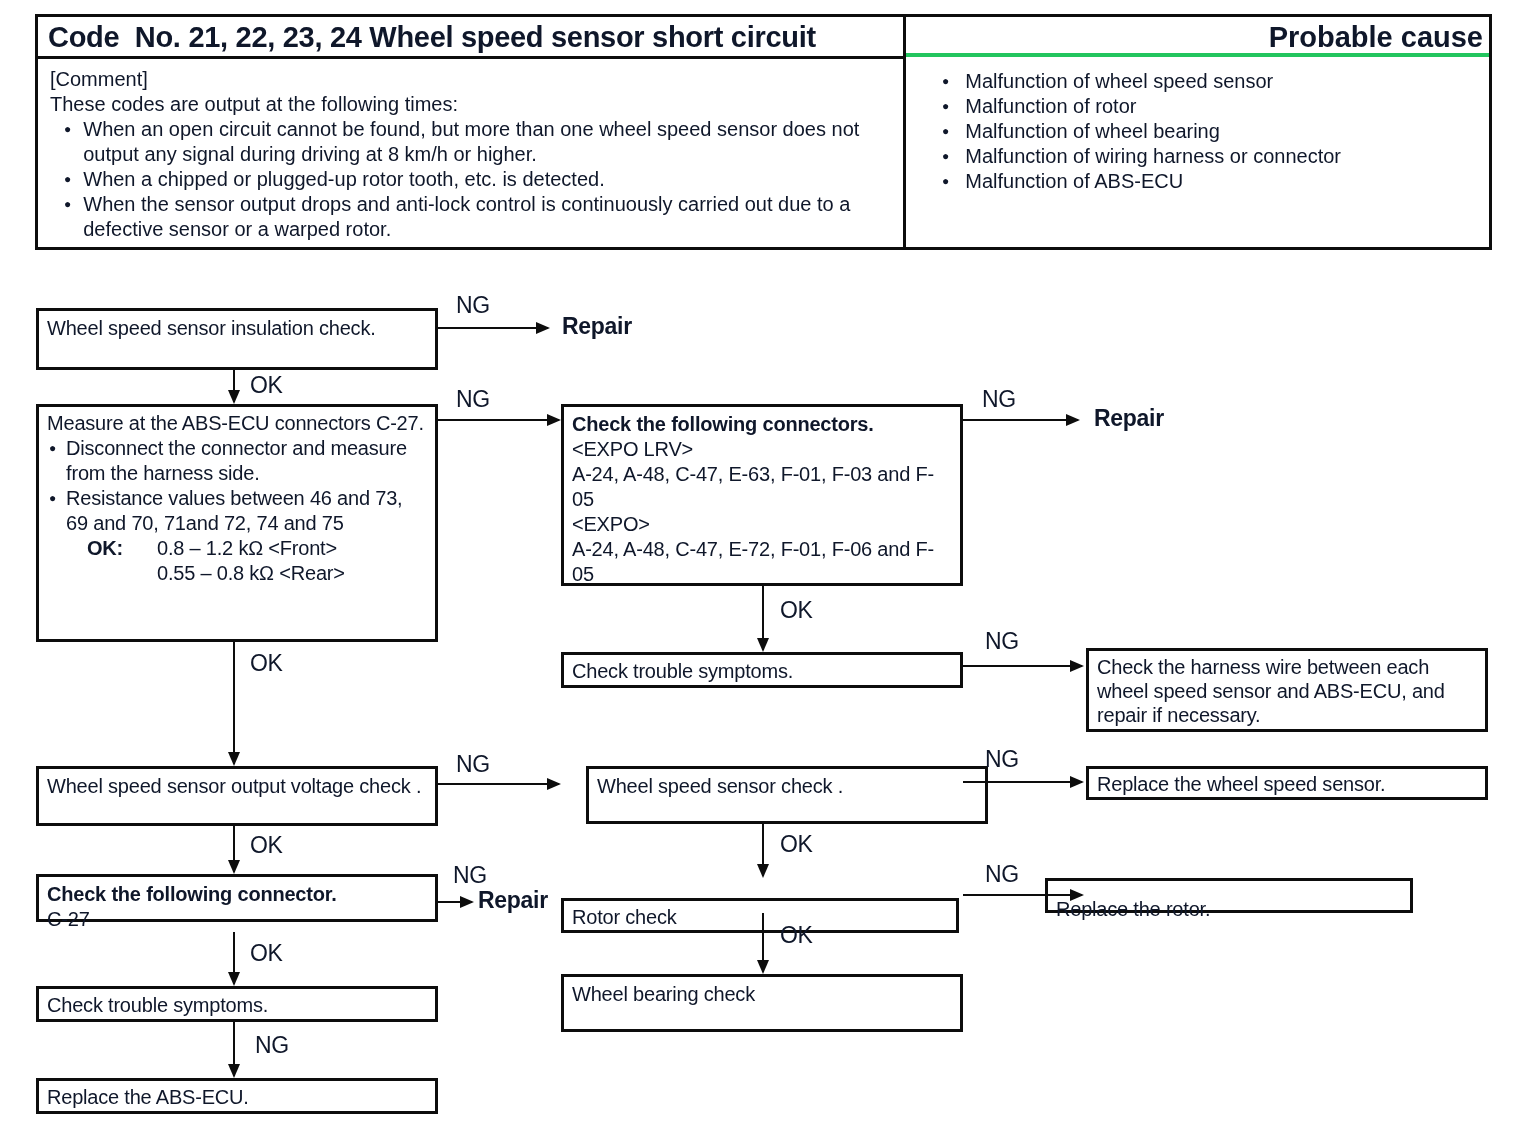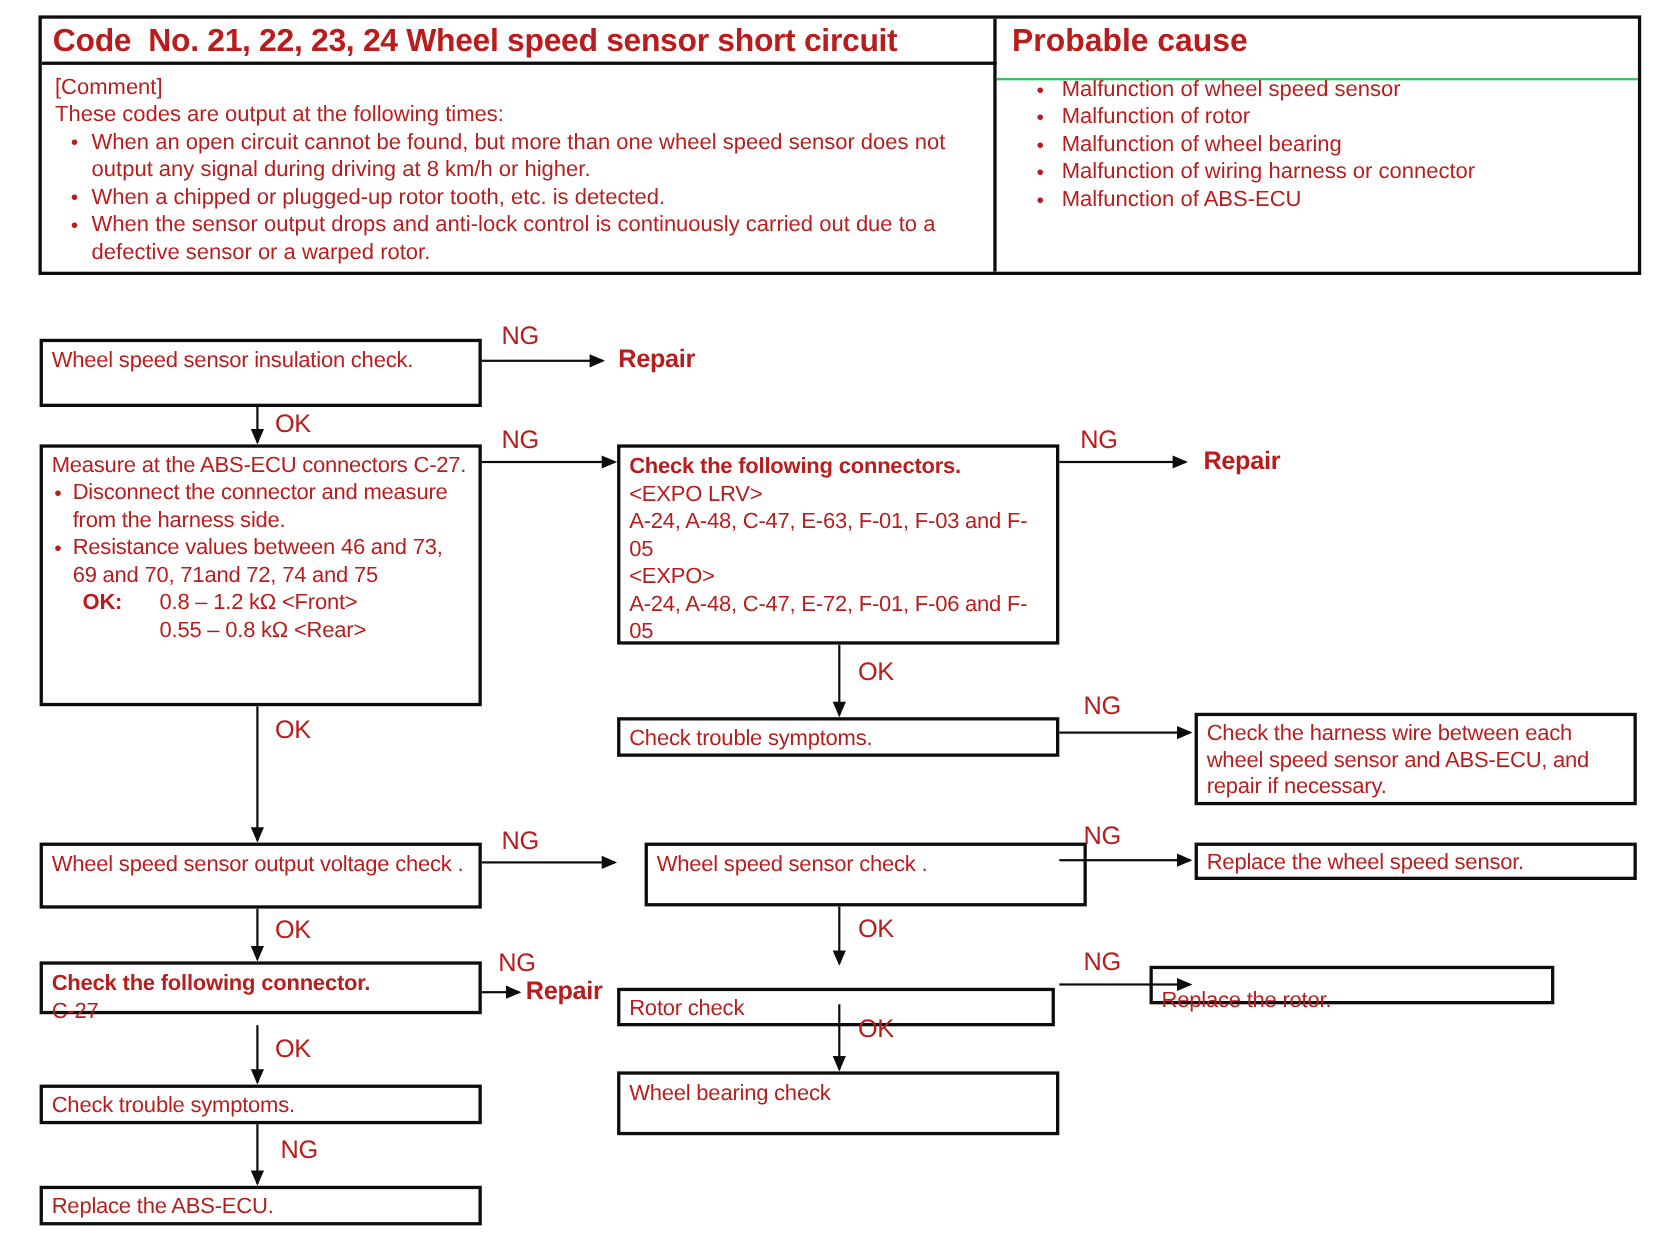--- a/index.html
+++ b/index.html
@@ -1,41 +1,41 @@
 <!DOCTYPE html>
 <html><head>
 <meta charset="utf-8">
 <style>
   html,body{margin:0;padding:0;background:#ffffff;}
   .stage{
     position:relative;width:1520px;height:1128px;background:#ffffff;
-    font-family:"Liberation Sans",sans-serif;color:#b91c1c;overflow:hidden;
+    font-family:"Liberation Sans",sans-serif;color:#0f172a;overflow:hidden;
   }
   
   .info-table{position:absolute;left:35px;top:14px;width:1457px;height:236px;
     border:3px solid #0d0d0d;box-sizing:border-box;background:#fff;}
   .cell{position:absolute;box-sizing:border-box;}
   .th-left{left:0;top:0;width:868px;height:42px;border-right:3px solid #0d0d0d;border-bottom:3px solid #0d0d0d;
     font-size:29px;font-weight:bold;padding:4px 6px 0 10px;white-space:pre;letter-spacing:-0.3px;}
-  .th-right{left:868px;top:0;right:0;height:56px;border-bottom:2px solid #22c55e;
-    font-size:29px;font-weight:bold;padding:4px 6px 0 14px;}
+  .th-right{left:868px;top:0;right:0;height:40px;border-bottom:4px solid #22c55e;
+    font-size:29px;font-weight:bold;padding:4px 6px 0 14px;text-align:right;}
   .body-left{left:0;top:42px;width:868px;bottom:0;border-right:3px solid #0d0d0d;
     font-size:20px;line-height:25px;padding:8px 10px 0 12px;}
   .body-right{left:868px;top:42px;right:0;bottom:0;font-size:20px;line-height:25px;padding:10px 8px 0 14px;}
   .bullet-row{display:flex;align-items:flex-start;}
   .dot{font-size:12px;line-height:25px;margin:0 12px 0 14px;flex:0 0 auto;}
   .body-right .dot{margin:0 16px 0 22px;}
   
   .box{position:absolute;background:#fff;border:3px solid #0d0d0d;box-sizing:border-box;
     font-size:20px;line-height:25px;padding:5px 8px;letter-spacing:-0.2px;}
   .box .b-title{font-weight:bold;}
   .fb-row{display:flex;align-items:flex-start;}
   .fb-row .dot{margin:0 10px 0 2px;line-height:25px;}
   .okrow{display:flex;margin-left:28px;}
-  .okrow .oklab{font-weight:bold;flex:0 0 70px;}
+  .okrow .oklab{font-weight:bold;flex:0 0 70px;margin-left:12px;}
   
   .hline{position:absolute;height:2px;background:#0d0d0d;}
   .vline{position:absolute;width:2px;background:#0d0d0d;}
   .ah-r{position:absolute;right:-2px;top:-5px;width:0;height:0;
     border-left:14px solid #0d0d0d;border-top:6px solid transparent;border-bottom:6px solid transparent;}
   .ah-d{position:absolute;bottom:-2px;left:-5px;width:0;height:0;
     border-top:14px solid #0d0d0d;border-left:6px solid transparent;border-right:6px solid transparent;}
   .lbl{position:absolute;font-size:23px;letter-spacing:-0.3px;}
   .bold{font-weight:bold;}
 </style>

